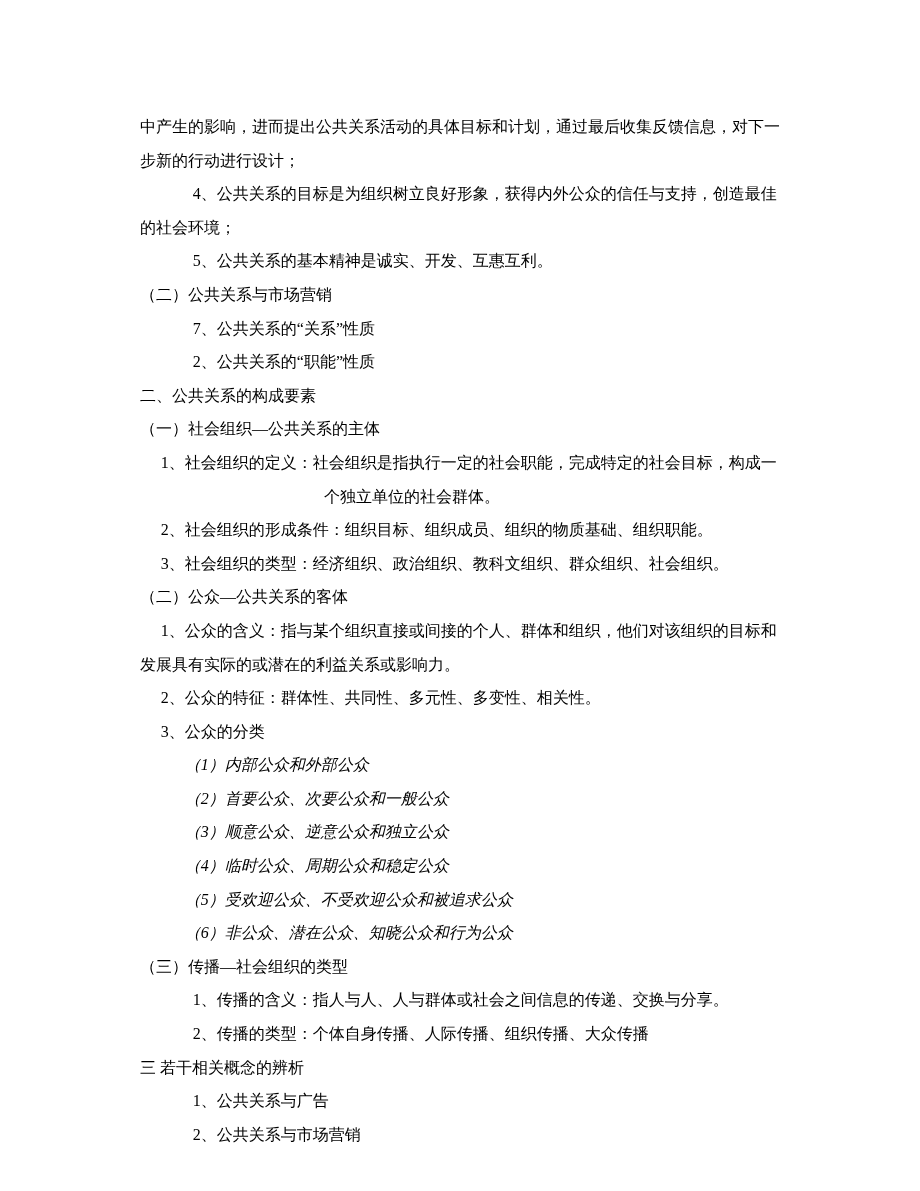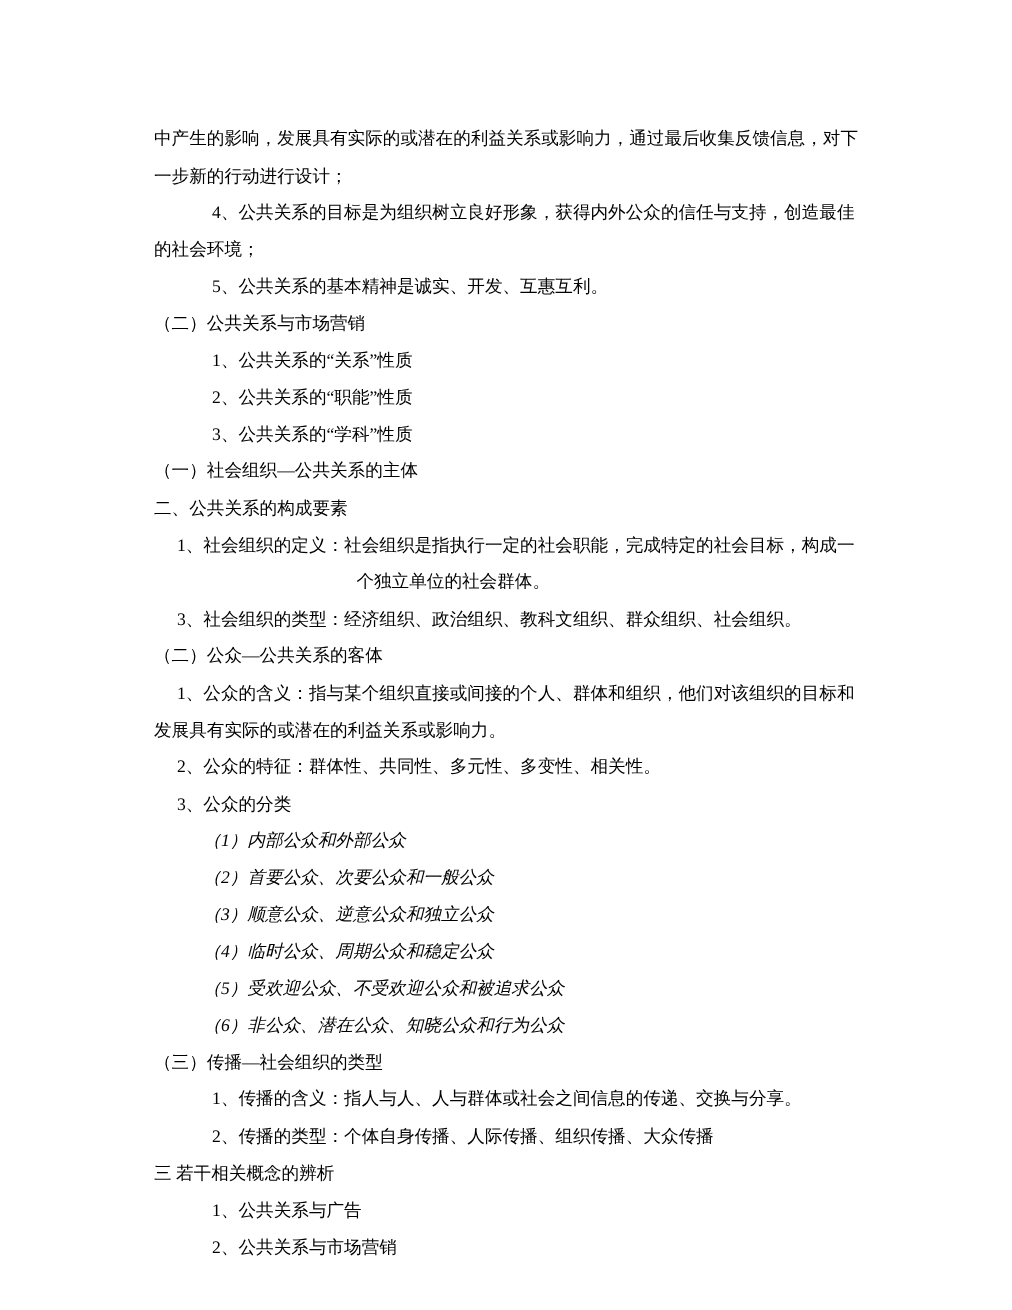--- a/index.html
+++ b/index.html
@@ -22,32 +22,32 @@
     .indent-2 { padding-left: 3.3em; }
     .indent-3 { padding-left: 1.3em; }
     .hang   { padding-left: 11.5em; }
     .indent-4 { padding-left: 2.8em; font-style: italic; }
   </style>
 </head>
 <body>
 
 <div class="page">
   <div id="text-container">
-      <div class="line indent-0">中产生的影响，发展具有实际的或潜在的利益关系或影响力，通过最后收集反馈信息，对下一步新的行动进行设计；</div>
+      <div class="line indent-0">中产生的影响，进而提出公共关系活动的具体目标和计划，通过最后收集反馈信息，对下一步新的行动进行设计；</div>
       <div class="line indent-2">4、公共关系的目标是为组织树立良好形象，获得内外公众的信任与支持，创造最佳</div>
       <div class="line indent-0">的社会环境；</div>
       <div class="line indent-2">5、公共关系的基本精神是诚实、开发、互惠互利。</div>
       <div class="line indent-0">（二）公共关系与市场营销</div>
-      <div class="line indent-2">1、公共关系的“关系”性质</div>
+      <div class="line indent-2">7、公共关系的“关系”性质</div>
       <div class="line indent-2">2、公共关系的“职能”性质</div>
-      <div class="line indent-2">3、公共关系的“学科”性质</div>
+      <div class="line indent-0">二、公共关系的构成要素</div>
       <div class="line indent-0">（一）社会组织—公共关系的主体</div>
-      <div class="line indent-0">二、公共关系的构成要素</div>
       <div class="line indent-3">1、社会组织的定义：社会组织是指执行一定的社会职能，完成特定的社会目标，构成一</div>
       <div class="line hang">个独立单位的社会群体。</div>
+      <div class="line indent-3">2、社会组织的形成条件：组织目标、组织成员、组织的物质基础、组织职能。</div>
       <div class="line indent-3">3、社会组织的类型：经济组织、政治组织、教科文组织、群众组织、社会组织。</div>
       <div class="line indent-0">（二）公众—公共关系的客体</div>
       <div class="line indent-3">1、公众的含义：指与某个组织直接或间接的个人、群体和组织，他们对该组织的目标和</div>
       <div class="line indent-0">发展具有实际的或潜在的利益关系或影响力。</div>
       <div class="line indent-3">2、公众的特征：群体性、共同性、多元性、多变性、相关性。</div>
       <div class="line indent-3">3、公众的分类</div>
       <div class="line indent-4">（1）内部公众和外部公众</div>
       <div class="line indent-4">（2）首要公众、次要公众和一般公众</div>
       <div class="line indent-4">（3）顺意公众、逆意公众和独立公众</div>
       <div class="line indent-4">（4）临时公众、周期公众和稳定公众</div>

